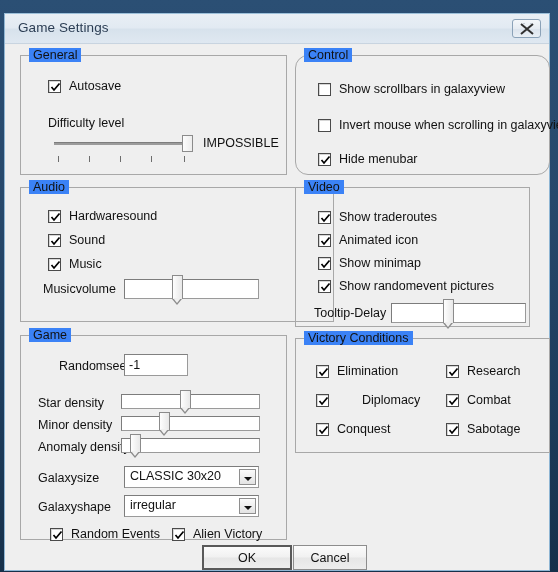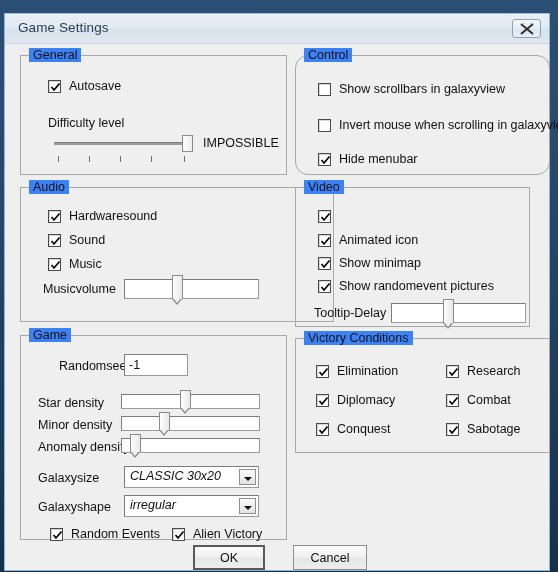--- a/index.html
+++ b/index.html
@@ -187,21 +187,20 @@
     border-top-color: #7c7c7c;
     border-left-color: #7c7c7c;
     cursor: pointer;
   }
   .ddl .val {
     position: absolute;
     left: 5px; top: 2px;
     font-size: 12.5px;
     color: #111;
     white-space: nowrap;
-    font-style: italic;
   }
   .ddl .btn {
     position: absolute;
     right: 2px; top: 2px; bottom: 2px;
     width: 17px;
     background: linear-gradient(to bottom,#fbfbfb,#e3e3e3);
     border: 1px solid #8e8e8e;
   }
   .ddl .btn .arw {
     position: absolute;
@@ -395,20 +394,21 @@
 
       <div class="group" style="left:290px; top:142px; width:235px; height:140px;">
         <div class="legend">Video</div>
 
         <div class="cb" style="left:22px; top:22px;">
           <span class="box">
             <svg width="11" height="11" viewBox="0 0 11 11">
                 <path d="M1.5 5 L4 8 L9.5 1.5" stroke="#000" stroke-width="1.7" fill="none"></path>
               </svg>
           </span>
+          <span class="lbl">Show traderoutes</span>
         </div>
 
         <div class="cb" style="left:22px; top:45px;">
           <span class="box">
             <svg width="11" height="11" viewBox="0 0 11 11">
                 <path d="M1.5 5 L4 8 L9.5 1.5" stroke="#000" stroke-width="1.7" fill="none"></path>
               </svg>
           </span>
           <span class="lbl">Animated icon</span>
         </div>
@@ -452,21 +452,21 @@
 
         <div class="cb" style="left:150px; top:25px;">
           <span class="box">
             <svg width="11" height="11" viewBox="0 0 11 11">
                 <path d="M1.5 5 L4 8 L9.5 1.5" stroke="#000" stroke-width="1.7" fill="none"></path>
               </svg>
           </span>
           <span class="lbl">Research</span>
         </div>
 
-        <div class="cb" style="left:20px; top:54px;">
+        <div class="cb" style="left:20px; top:54px;gap:25px;">
           <span class="box">
             <svg width="11" height="11" viewBox="0 0 11 11">
                 <path d="M1.5 5 L4 8 L9.5 1.5" stroke="#000" stroke-width="1.7" fill="none"></path>
               </svg>
           </span>
           <span class="lbl">Diplomacy</span>
         </div>
 
         <div class="cb" style="left:150px; top:54px;">
           <span class="box">
@@ -489,18 +489,18 @@
         <div class="cb" style="left:150px; top:83px;">
           <span class="box">
             <svg width="11" height="11" viewBox="0 0 11 11">
                 <path d="M1.5 5 L4 8 L9.5 1.5" stroke="#000" stroke-width="1.7" fill="none"></path>
               </svg>
           </span>
           <span class="lbl">Sabotage</span>
         </div>
       </div>
 
-      <div class="pbtn default" style="left:188px; top:500px; width:72px; height:25px;">OK</div>
+      <div class="pbtn default" style="left:197px; top:500px; width:90px; height:25px;">OK</div>
       <div class="pbtn" style="left:288px; top:500px; width:74px; height:25px;">Cancel</div>
 
     </div>
   </div>
 </div>
 
 </body></html>

